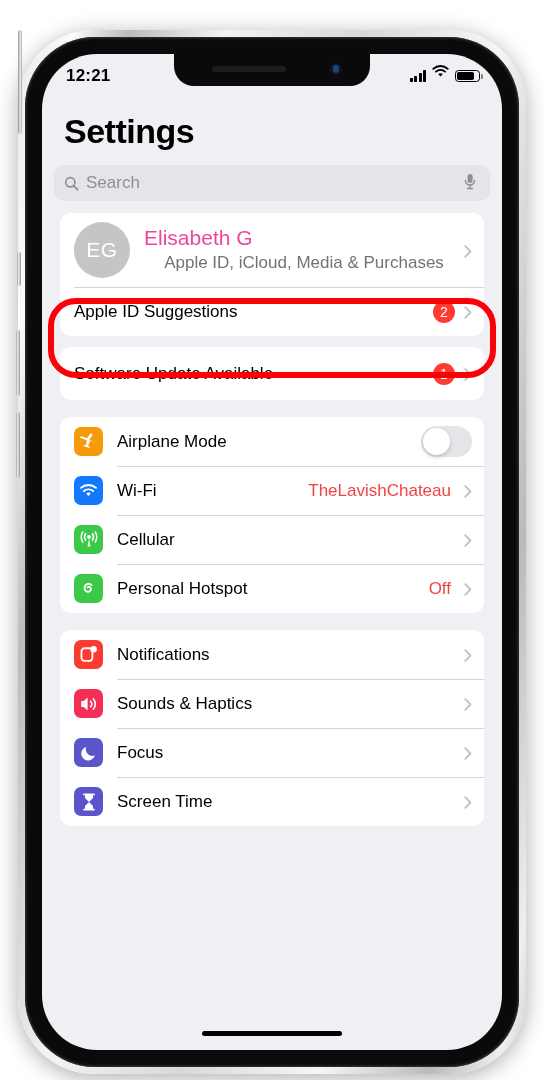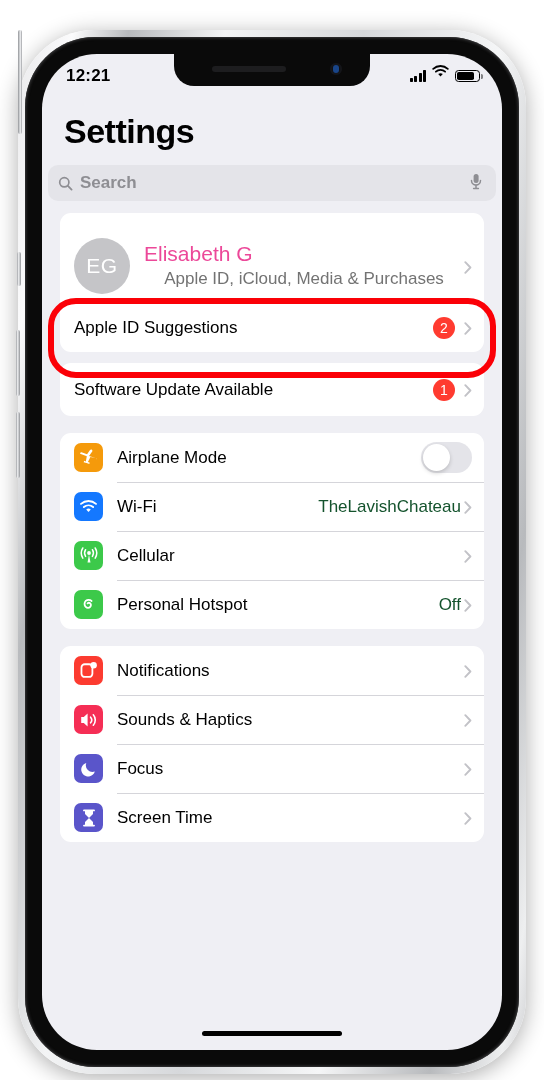--- a/index.html
+++ b/index.html
@@ -56,48 +56,48 @@
   .bars i:nth-child(3){ height:9px; } .bars i:nth-child(4){ height:12px; }
   .batt { position:relative; width:25px; height:12.5px; border:1.4px solid #000; border-radius:3.6px; }
   .batt::after { content:""; position:absolute; right:-3.6px; top:3.6px; width:2px; height:5px;
                  background:#000; border-radius:0 1.5px 1.5px 0; opacity:.45; }
   .batt i { position:absolute; left:1.4px; top:1.4px; bottom:1.4px; width:72%; background:#000; border-radius:1.8px; }
 
   
   .content { padding:0 0 0 0; }
   .page-title { font-size:34px; font-weight:bold; color:#000; padding:12px 22px 4px; letter-spacing:-.5px; }
 
-  .searchwrap { padding:10px 6px 12px;font-weight:bold; }
+  .searchwrap { padding:10px 12px 12px; }
   .searchbar { position:relative; height:36px; border-radius:10px; background:#e4e4e9;
                display:flex; align-items:center; padding:0 10px; }
   .s-icon { width:15px; height:15px; margin-right:7px; flex:0 0 auto; }
   .s-icon svg { display:block; }
   .s-text { font-size:17px; color:#8e8e93; flex:1; }
   .mic { width:14px; margin-right:2px; }
 
   .group { background:#fff; border-radius:11px; margin:0 18px 17px; overflow:hidden; }
   .group.tight { margin-bottom:11px; }
 
   .row { position:relative; display:flex; align-items:center; min-height:49px; padding:0 12px 0 14px; }
   .row + .row::before { content:""; position:absolute; left:14px; right:0; top:0; height:1px; background:#d5d5da; }
   .row.hasicon + .row.hasicon::before { left:57px; }
 
   .ic { width:29px; height:29px; border-radius:7px; margin-right:14px; flex:0 0 auto;
         display:flex; align-items:center; justify-content:center; }
   .ic svg { display:block; }
   .label { font-size:17px; color:#000; flex:1; }
-  .value { font-size:17px; color:#14532d; margin-right:3px; }
+  .value { font-size:17px; color:#ef4444; margin-right:13px; }
   .chev { width:8px; height:13px; flex:0 0 auto; }
 
   .badge { min-width:22px; height:22px; border-radius:11px; background:#ff3b30; color:#fff;
            font-size:14px; font-weight:normal; display:flex; align-items:center; justify-content:center;
            padding:0 6px; margin-right:9px; }
 
   
-  .acct { min-height:74px; padding:0 12px 0 14px;margin-top:16px; }
+  .acct { min-height:74px; padding:0 12px 0 14px; }
   .avatar { width:56px; height:56px; border-radius:50%; background:#c5c5c8; color:#fff;
             font-size:21px; letter-spacing:.5px; display:flex; align-items:center; justify-content:center;
             margin-right:14px; flex:0 0 auto; }
   .acct-name { font-size:21px; color:#ec4899; line-height:1.18; }
   .acct-sub { font-size:17px; color:#737373; line-height:1.3; margin-top:2px;text-align:center; }
 
   
   .toggle { width:51px; height:31px; border-radius:16px; background:#e4e4e9; position:relative;
             flex:0 0 auto; }
   .toggle .knob { position:absolute; left:2px; top:2px; width:27px; height:27px; border-radius:50%;

